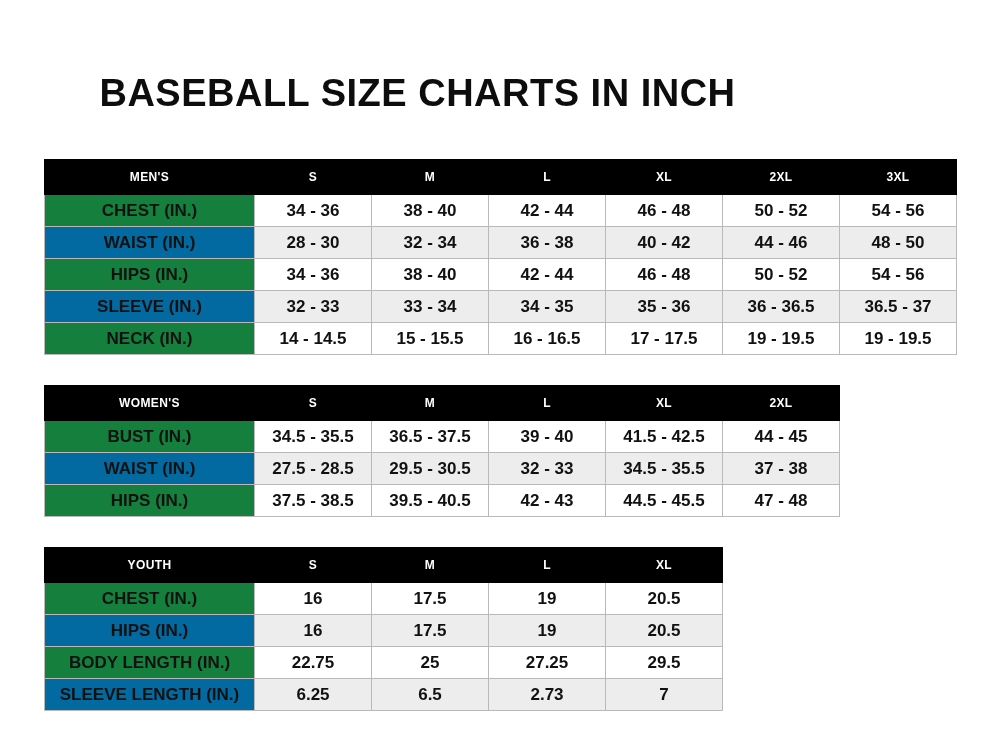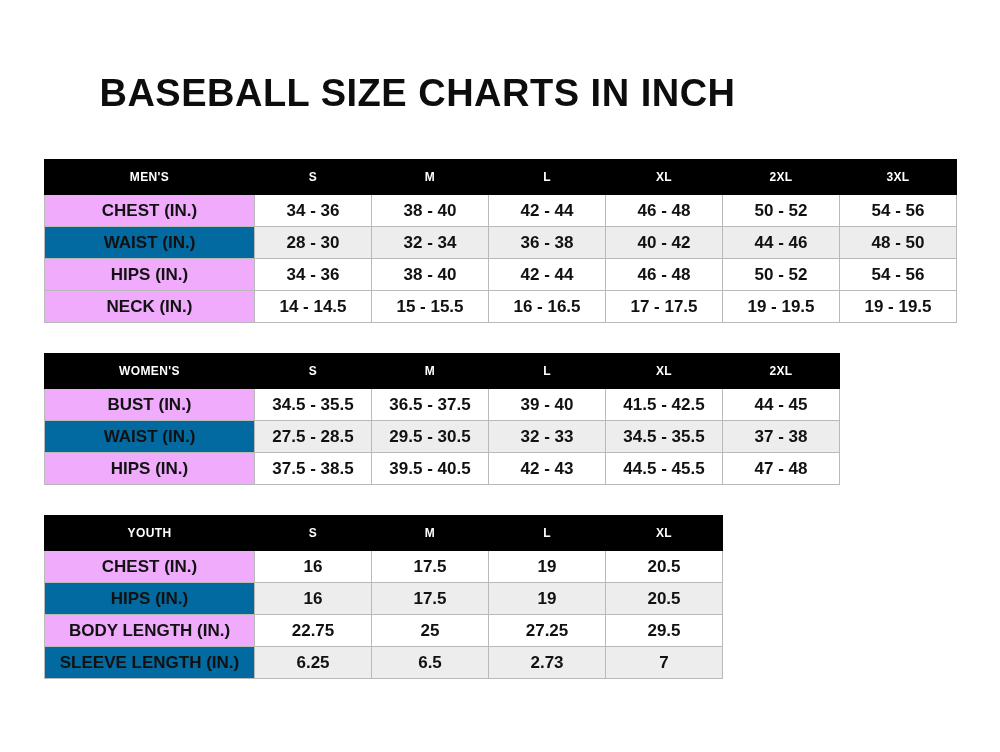--- a/index.html
+++ b/index.html
@@ -62,21 +62,21 @@
     letter-spacing: 0.4px;
     height: 34px;
   }
   table.size-table thead th.rowhead {
     text-align: center;
   }
   table.size-table tbody tr.alt td {
     background: #ededed;
   }
   table.size-table tbody td.rowlabel {
-    background: #f0abfc;
+    background: #15803d;
     text-align: center;
   }
   table.size-table tbody tr.alt td.rowlabel {
     background: #0369a1;
   }
 
   
   .t-men { width: 912px; }
   .t-men col.c0 { width: 210px; }
   .t-men col.cx { width: 117px; }
@@ -140,20 +140,29 @@
         </tr>
         <tr>
           <td class="rowlabel">HIPS (IN.)</td>
           <td>34 - 36</td>
           <td>38 - 40</td>
           <td>42 - 44</td>
           <td>46 - 48</td>
           <td>50 - 52</td>
           <td>54 - 56</td>
         </tr>
+        <tr class="alt">
+          <td class="rowlabel">SLEEVE (IN.)</td>
+          <td>32 - 33</td>
+          <td>33 - 34</td>
+          <td>34 - 35</td>
+          <td>35 - 36</td>
+          <td>36 - 36.5</td>
+          <td>36.5 - 37</td>
+        </tr>
         <tr>
           <td class="rowlabel">NECK (IN.)</td>
           <td>14 - 14.5</td>
           <td>15 - 15.5</td>
           <td>16 - 16.5</td>
           <td>17 - 17.5</td>
           <td>19 - 19.5</td>
           <td>19 - 19.5</td>
         </tr>
       </tbody>

